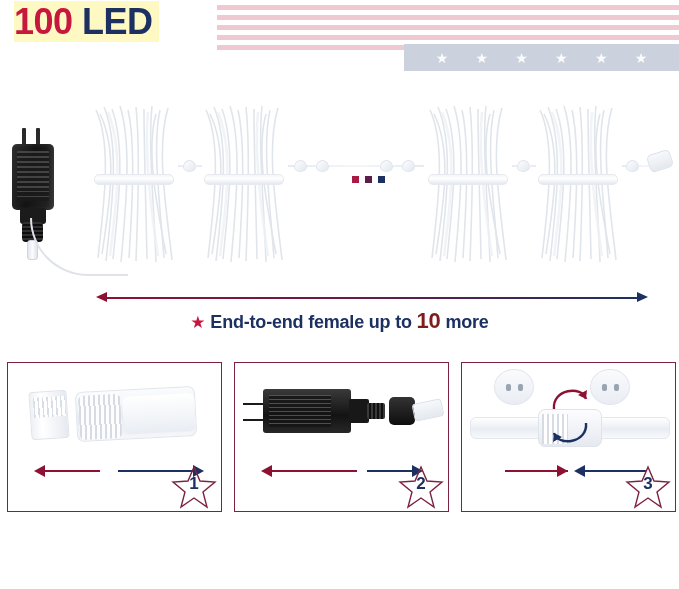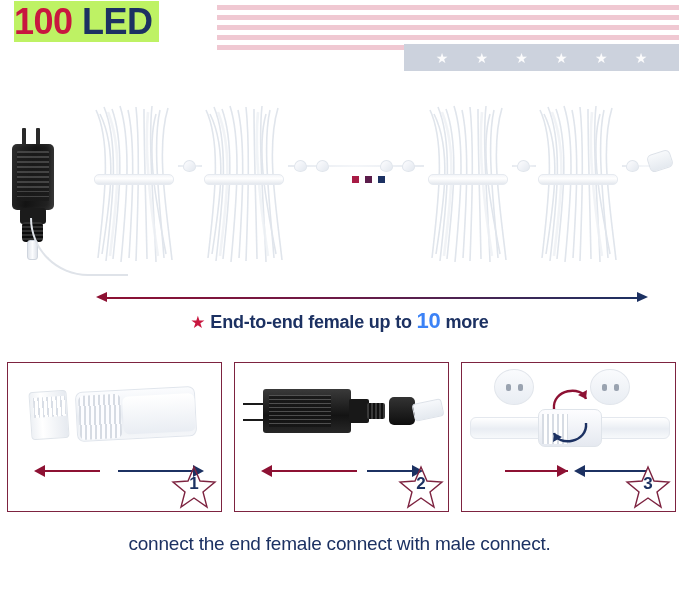--- a/index.html
+++ b/index.html
@@ -22,21 +22,21 @@
             background:#ccd2dd;display:flex;align-items:center;
             justify-content:space-around;padding:0 18px;box-sizing:border-box;}
   #star-bar .bar-star{color:#ffffff;font-size:14px;line-height:1;opacity:.92;}
 
   #title-line1{position:absolute;left:14px;top:2px;font-size:36px;font-weight:bold;
                letter-spacing:-0.5px;line-height:40px;white-space:nowrap;z-index:3;}
   #title-line2{position:absolute;left:14px;top:44px;font-size:23px;font-weight:bold;
                letter-spacing:-0.2px;line-height:28px;white-space:nowrap;z-index:3;}
   .t-red{color:#c8173f;}
   .t-navy{color:#1c3162;}
-  .title-bg{background:#bef264;padding-right:6px;}
+  .title-bg{background:#fef9c3;padding-right:6px;}
 
   
   #hero{position:absolute;left:0;top:90px;width:679px;height:250px;}
 
   
   #adapter{position:absolute;left:6px;top:38px;width:60px;height:125px;}
   .ad-prong{position:absolute;width:4px;height:18px;background:#2a2a2a;border-radius:1px;}
   .ad-prong.p1{left:16px;top:0;}
   .ad-prong.p2{left:30px;top:0;}
   .ad-body{position:absolute;left:6px;top:16px;width:42px;height:66px;
@@ -100,21 +100,21 @@
     border-top:5px solid transparent;border-bottom:5px solid transparent;
     border-right:11px solid #8d1133;}
   #range-arrow .hr{position:absolute;right:0;top:0;width:0;height:0;
     border-top:5px solid transparent;border-bottom:5px solid transparent;
     border-left:11px solid #1c3162;}
 
   #range-caption{position:absolute;left:0;top:308px;width:679px;text-align:center;
                  font-size:18px;font-weight:bold;color:#1c3162;letter-spacing:-0.2px;
                  white-space:nowrap;}
   #range-caption .cap-star{color:#c8173f;font-size:17px;margin-right:5px;}
-  #range-caption .cap-num{color:#3b82f6;font-size:22px;}
+  #range-caption .cap-num{color:#7f1d1d;font-size:22px;}
 
   
   .panel{position:absolute;top:362px;width:215px;height:150px;
          border:1.6px solid #7d2340;background:#fff;box-sizing:border-box;}
   #panel-1{left:7px}
   #panel-2{left:234px}
   #panel-3{left:461px}
 
   .panel .stage{position:absolute;left:0;top:0;width:100%;height:104px;}
   .panel .arrowrow{position:absolute;left:0;bottom:34px;width:100%;height:12px;}
@@ -473,14 +473,13 @@
   <div class="badge">
     <svg width="46" height="44" viewBox="0 0 46 44">
       <polygon points="23,2 29,16 44,17 32,27 36,42 23,33 10,42 14,27 2,17 17,16" fill="none" stroke="#7d2340" stroke-width="1.4"></polygon>
     </svg>
     <span class="num">3</span>
   </div>
 </div>
 
 <div style="position:absolute;left:0;top:530px;width:679px;text-align:center;
             font-size:19px;color:#1c3162;line-height:27px;letter-spacing:-0.2px;">
-  <div>connect the end female connect with male connect.</div>
 </div>
 
 </body></html>

